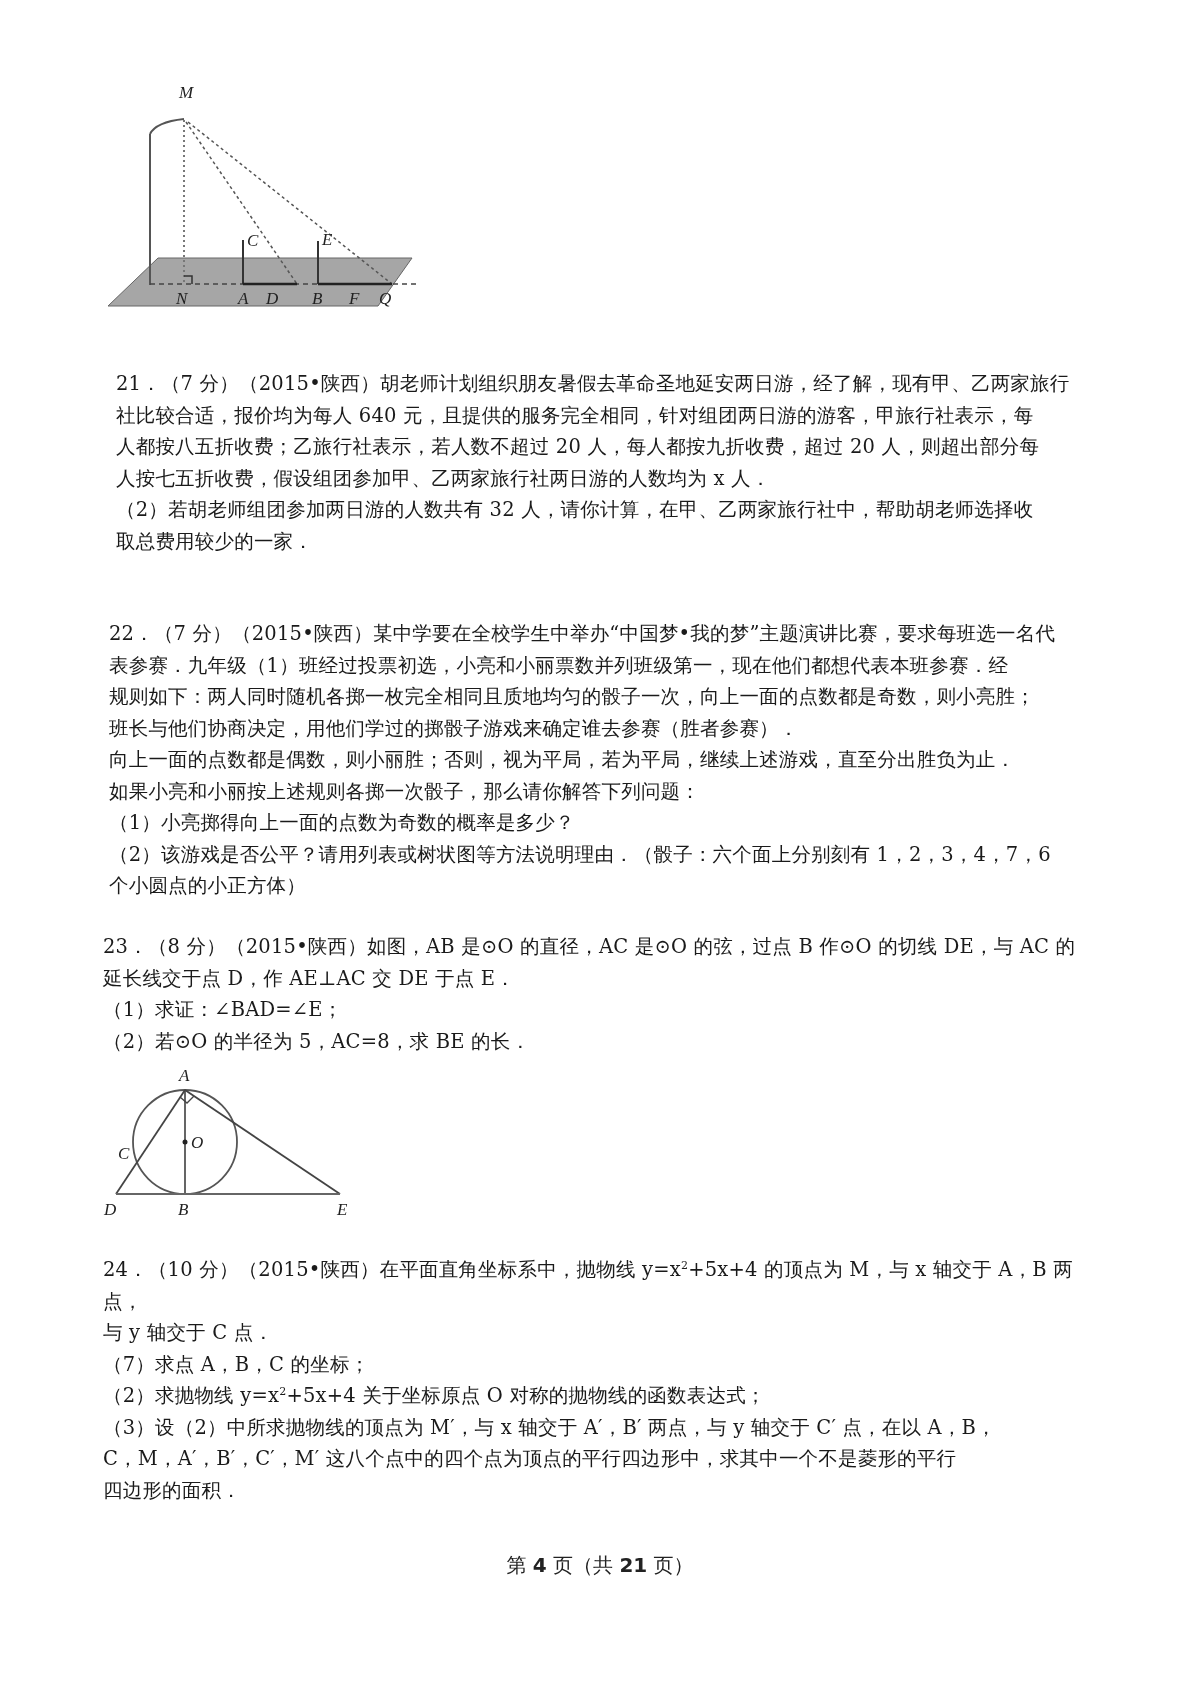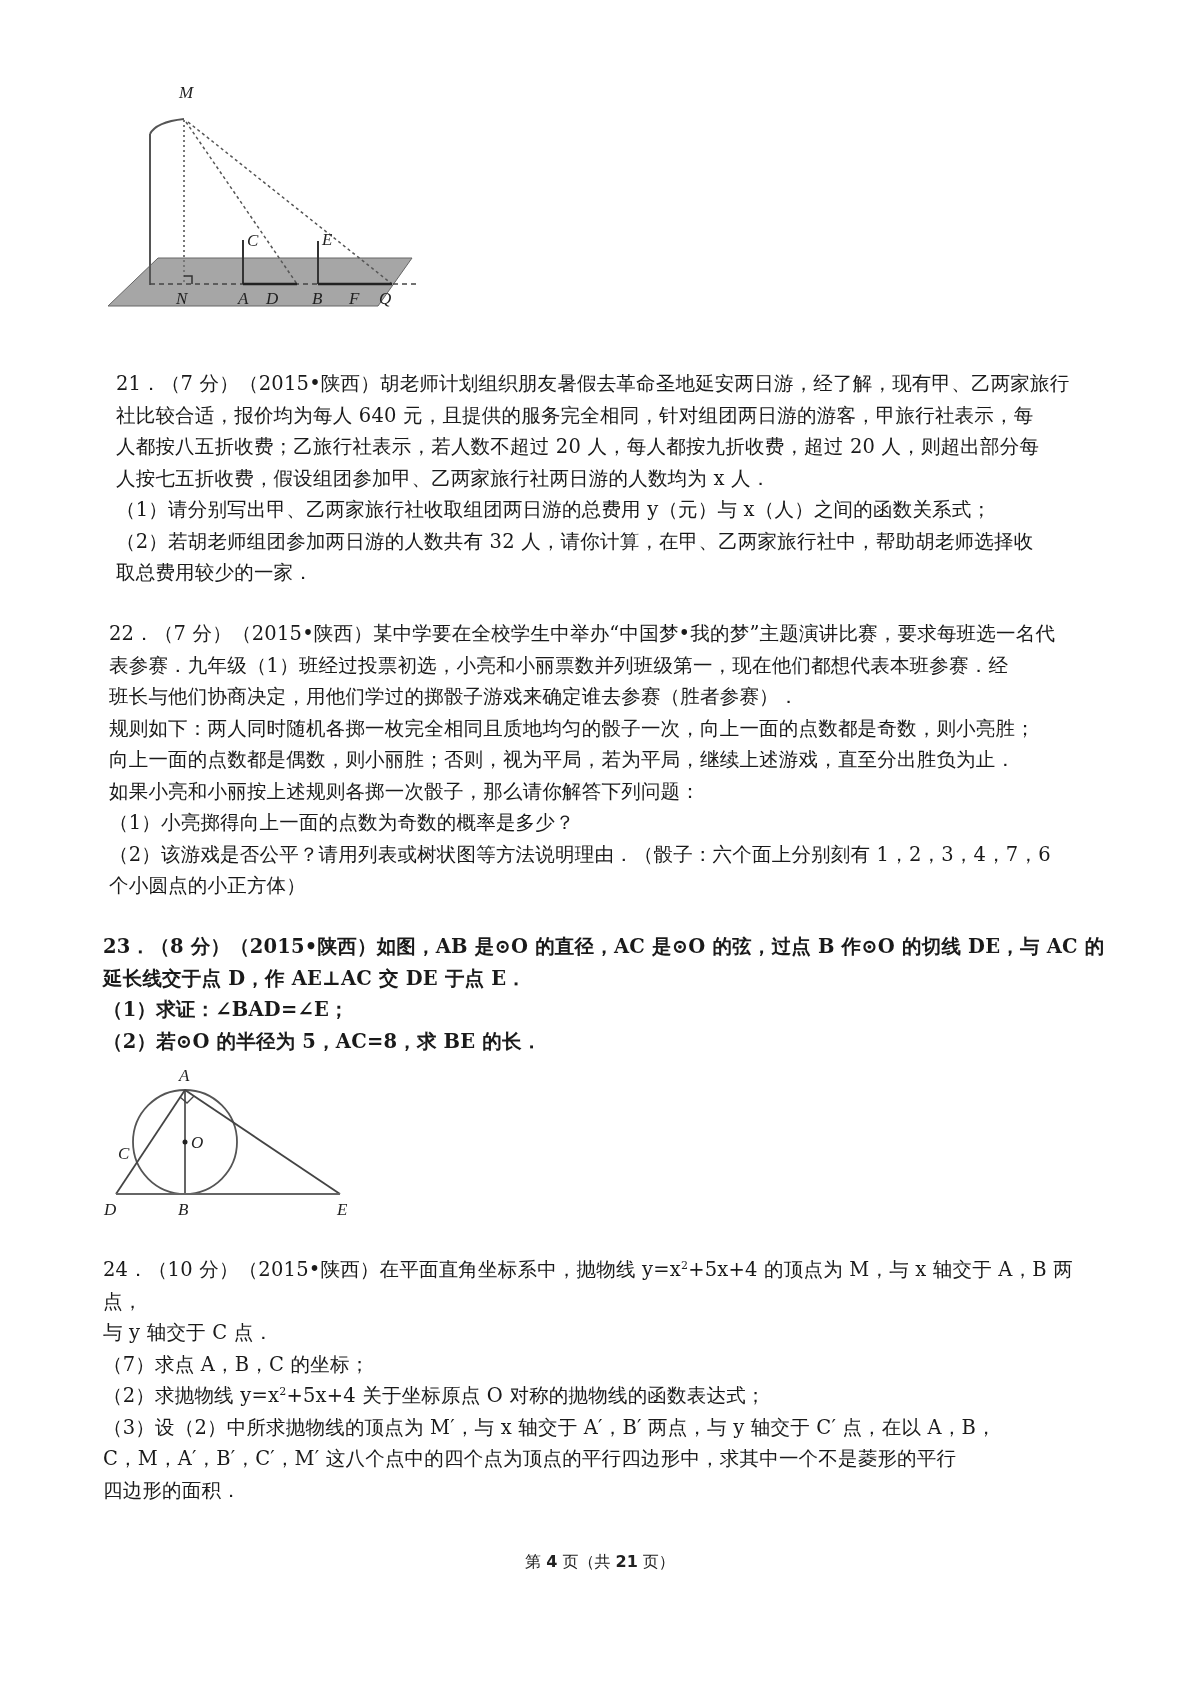--- a/index.html
+++ b/index.html
@@ -2,21 +2,21 @@
 <html><head>
 <meta charset="utf-8">
 <style>
   html, body { margin:0; padding:0; background:#ffffff; }
   body { width:1200px; height:1698px; position:relative; overflow:hidden;
          font-family:"DejaVu Serif","Liberation Serif",serif; color:#1a1a1a; }
   .fig { position:absolute; }
   .q { position:absolute; left:103px; width:1005px; font-size:19.5px; line-height:31.5px; letter-spacing:0.2px; }
   .q p { margin:0; }
   .figlabel { font-family:"Liberation Serif","DejaVu Serif",serif; font-style:italic; font-size:17px; fill:#222; }
-  .footer { position:absolute; left:0; width:1200px; top:1552px; text-align:center; font-size:16px;
+  .footer { position:absolute; left:0; width:1200px; top:1552px; text-align:center; font-size:20px;
             font-family:"DejaVu Sans","Liberation Sans",sans-serif; color:#222; }
   .footer b { font-weight:bold; }
   sup { font-size:11px; vertical-align:super; line-height:0; }
 </style>
 </head>
 <body>
 
 <svg class="fig" style="left:100px; top:80px;" width="330" height="240" viewBox="0 0 330 240">
 
   <polygon points="58,178 312,178 278,226 8,226" fill="#a6a6a6" stroke="#666" stroke-width="1"></polygon>
@@ -48,38 +48,37 @@
   <text class="figlabel" x="212" y="224">B</text>
   <text class="figlabel" x="249" y="224">F</text>
   <text class="figlabel" x="279" y="224">Q</text>
 </svg>
 
 <div class="q" style="top:368px;margin-left:13px;">
   <p><span>21．（7 分）（2015•陕西）</span><span>胡老师计划组织朋友暑假去革命圣地延安两日游，经了解，现有甲、乙两家旅行</span></p>
   <p>社比较合适，报价均为每人 640 元，且提供的服务完全相同，针对组团两日游的游客，甲旅行社表示，每</p>
   <p>人都按八五折收费；乙旅行社表示，若人数不超过 20 人，每人都按九折收费，超过 20 人，则超出部分每</p>
   <p>人按七五折收费，假设组团参加甲、乙两家旅行社两日游的人数均为 x 人．</p>
-  <p>（1）请分别写出甲、乙两家旅行社收取组团两日游的总费用 y（元）与 x（人）之间的函数关系式；</p>
   <p>（2）若胡老师组团参加两日游的人数共有 32 人，请你计算，在甲、乙两家旅行社中，帮助胡老师选择收</p>
   <p>取总费用较少的一家．</p>
 </div>
 
 <div class="q" style="top:618px;margin-left:6px;">
   <p><span>22．（7 分）（2015•陕西）</span><span>某中学要在全校学生中举办“中国梦•我的梦”主题演讲比赛，要求每班选一名代</span></p>
   <p>表参赛．九年级（1）班经过投票初选，小亮和小丽票数并列班级第一，现在他们都想代表本班参赛．经</p>
+  <p>规则如下：两人同时随机各掷一枚完全相同且质地均匀的骰子一次，向上一面的点数都是奇数，则小亮胜；</p>
   <p>班长与他们协商决定，用他们学过的掷骰子游戏来确定谁去参赛（胜者参赛）．</p>
-  <p>规则如下：两人同时随机各掷一枚完全相同且质地均匀的骰子一次，向上一面的点数都是奇数，则小亮胜；</p>
   <p>向上一面的点数都是偶数，则小丽胜；否则，视为平局，若为平局，继续上述游戏，直至分出胜负为止．</p>
   <p>如果小亮和小丽按上述规则各掷一次骰子，那么请你解答下列问题：</p>
   <p>（1）小亮掷得向上一面的点数为奇数的概率是多少？</p>
   <p>（2）该游戏是否公平？请用列表或树状图等方法说明理由．（骰子：六个面上分别刻有 1，2，3，4，7，6</p>
   <p>个小圆点的小正方体）</p>
 </div>
 
-<div class="q" style="top:931px;font-weight:bold;">
+<div class="q" style="top:931px;">
   <p><span>23．（8 分）（2015•陕西）</span><span>如图，AB 是⊙O 的直径，AC 是⊙O 的弦，过点 B 作⊙O 的切线 DE，与 AC 的</span></p>
   <p>延长线交于点 D，作 AE⊥AC 交 DE 于点 E．</p>
   <p>（1）求证：∠BAD=∠E；</p>
   <p>（2）若⊙O 的半径为 5，AC=8，求 BE 的长．</p>
 </div>
 
 <svg class="fig" style="left:100px; top:1058px;" width="260" height="160" viewBox="0 0 260 160">
   <circle cx="85" cy="84" r="52" fill="none" stroke="#555" stroke-width="1.8"></circle>
   <line x1="85" y1="32" x2="85" y2="136" stroke="#555" stroke-width="1.8"></line>
   <line x1="85" y1="32" x2="16" y2="136" stroke="#444" stroke-width="1.8"></line>

